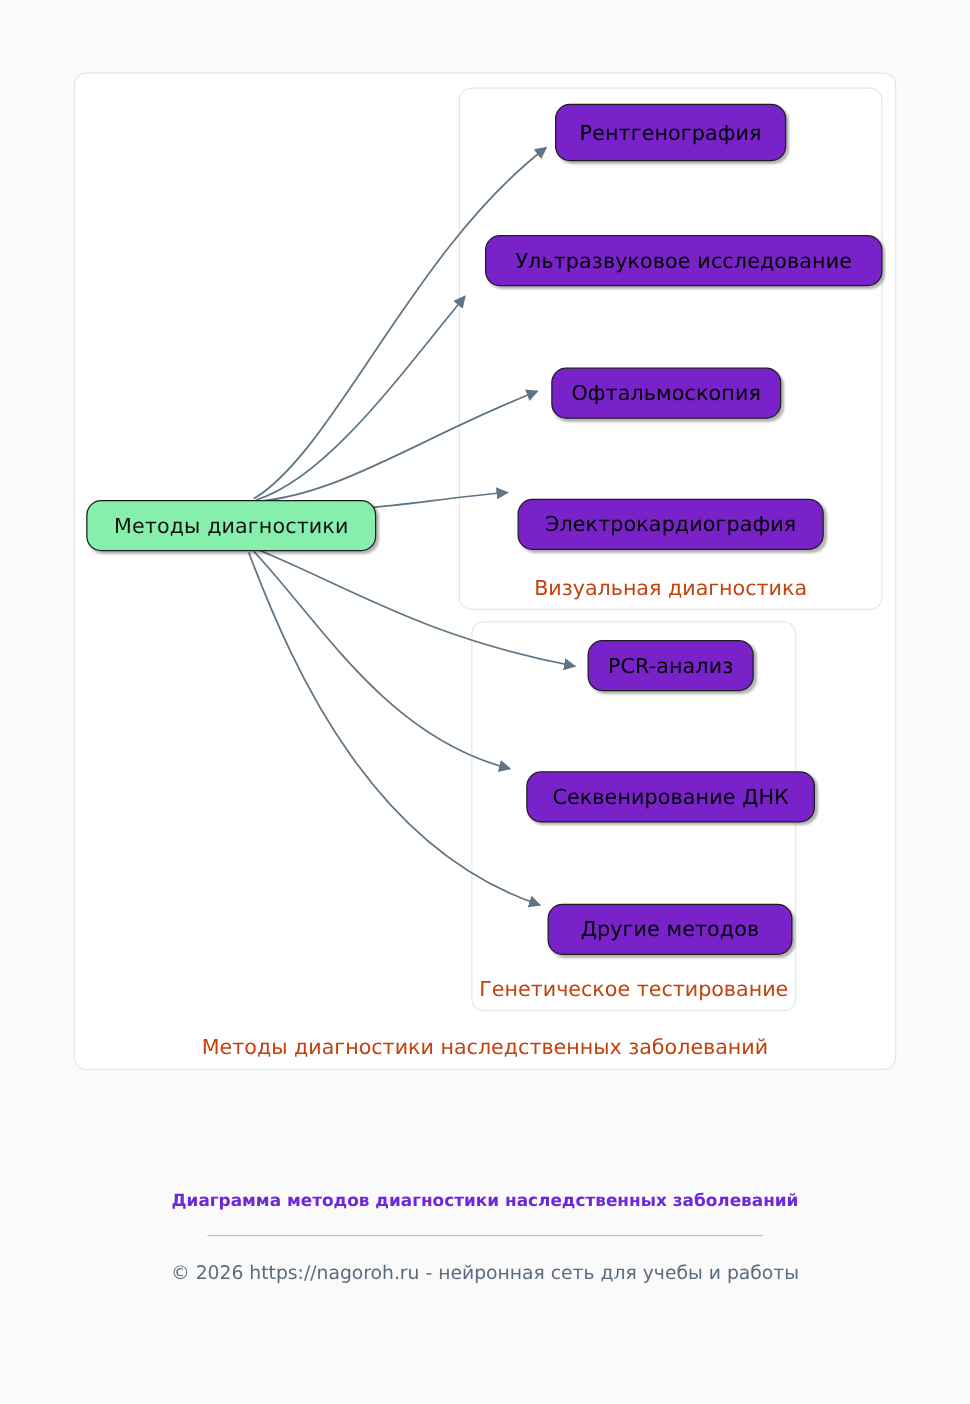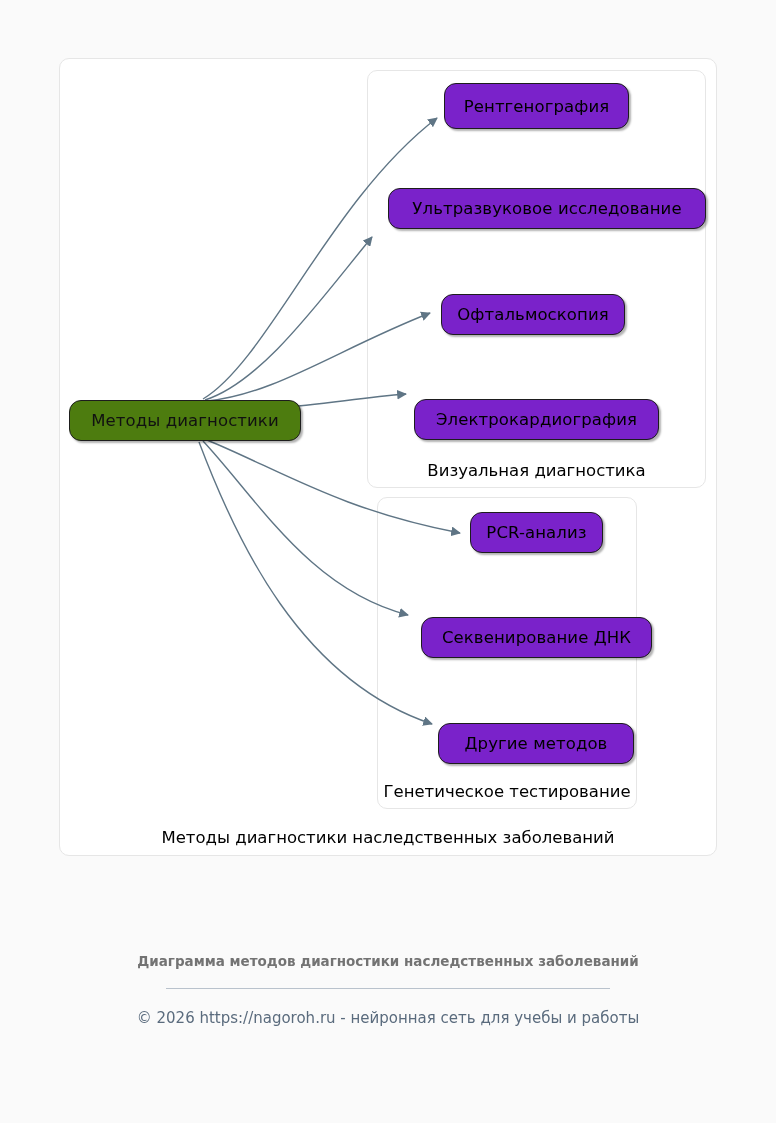--- a/index.html
+++ b/index.html
@@ -41,21 +41,21 @@
   }
   .cluster-genetic {
     left: 377px; top: 497px;
     width: 260px; height: 312px;
   }
   .cluster-label {
     position: absolute;
     left: 0; right: 0;
     text-align: center;
     font-size: 16.5px;
-    color: #000000;
+    color: #c2410c;
     font-family: "DejaVu Sans", sans-serif;
     white-space: nowrap;
   }
   .cluster-outer > .cluster-label { bottom: 8px; }
   .cluster-visual > .cluster-label { bottom: 7px; }
   .cluster-genetic > .cluster-label { bottom: 7px; }
 
   
   .node {
     position: absolute;
@@ -65,40 +65,40 @@
     align-items: center;
     justify-content: center;
     font-size: 16.5px;
     letter-spacing: 0.1px;
     white-space: nowrap;
     border: 1.4px solid #1d1d1d;
     box-shadow: 2px 2px 2px rgba(0,0,0,0.30);
     font-family: "DejaVu Sans", sans-serif;
   }
   .node.root {
-    background: #4d7c0f;
+    background: #86efac;
     color: #111111;
   }
   .node.leaf {
     background: #7a22ca;
     color: #000000;
   }
 
   
   #footer {
     position: absolute;
     left: 0;
     top: 940px;
     width: 776px;
     text-align: center;
   }
   #footer-title {
     font-size: 13.5px;
     font-weight: bold;
-    color: #737373;
+    color: #6d28d9;
     line-height: 19px;
     max-width: 520px;
     margin: 12px auto 0 auto;
     font-family: "DejaVu Sans", sans-serif;
   }
   #footer-rule {
     width: 444px;
     height: 1px;
     background: #b9c2cc;
     margin: 17px auto 0 auto;

